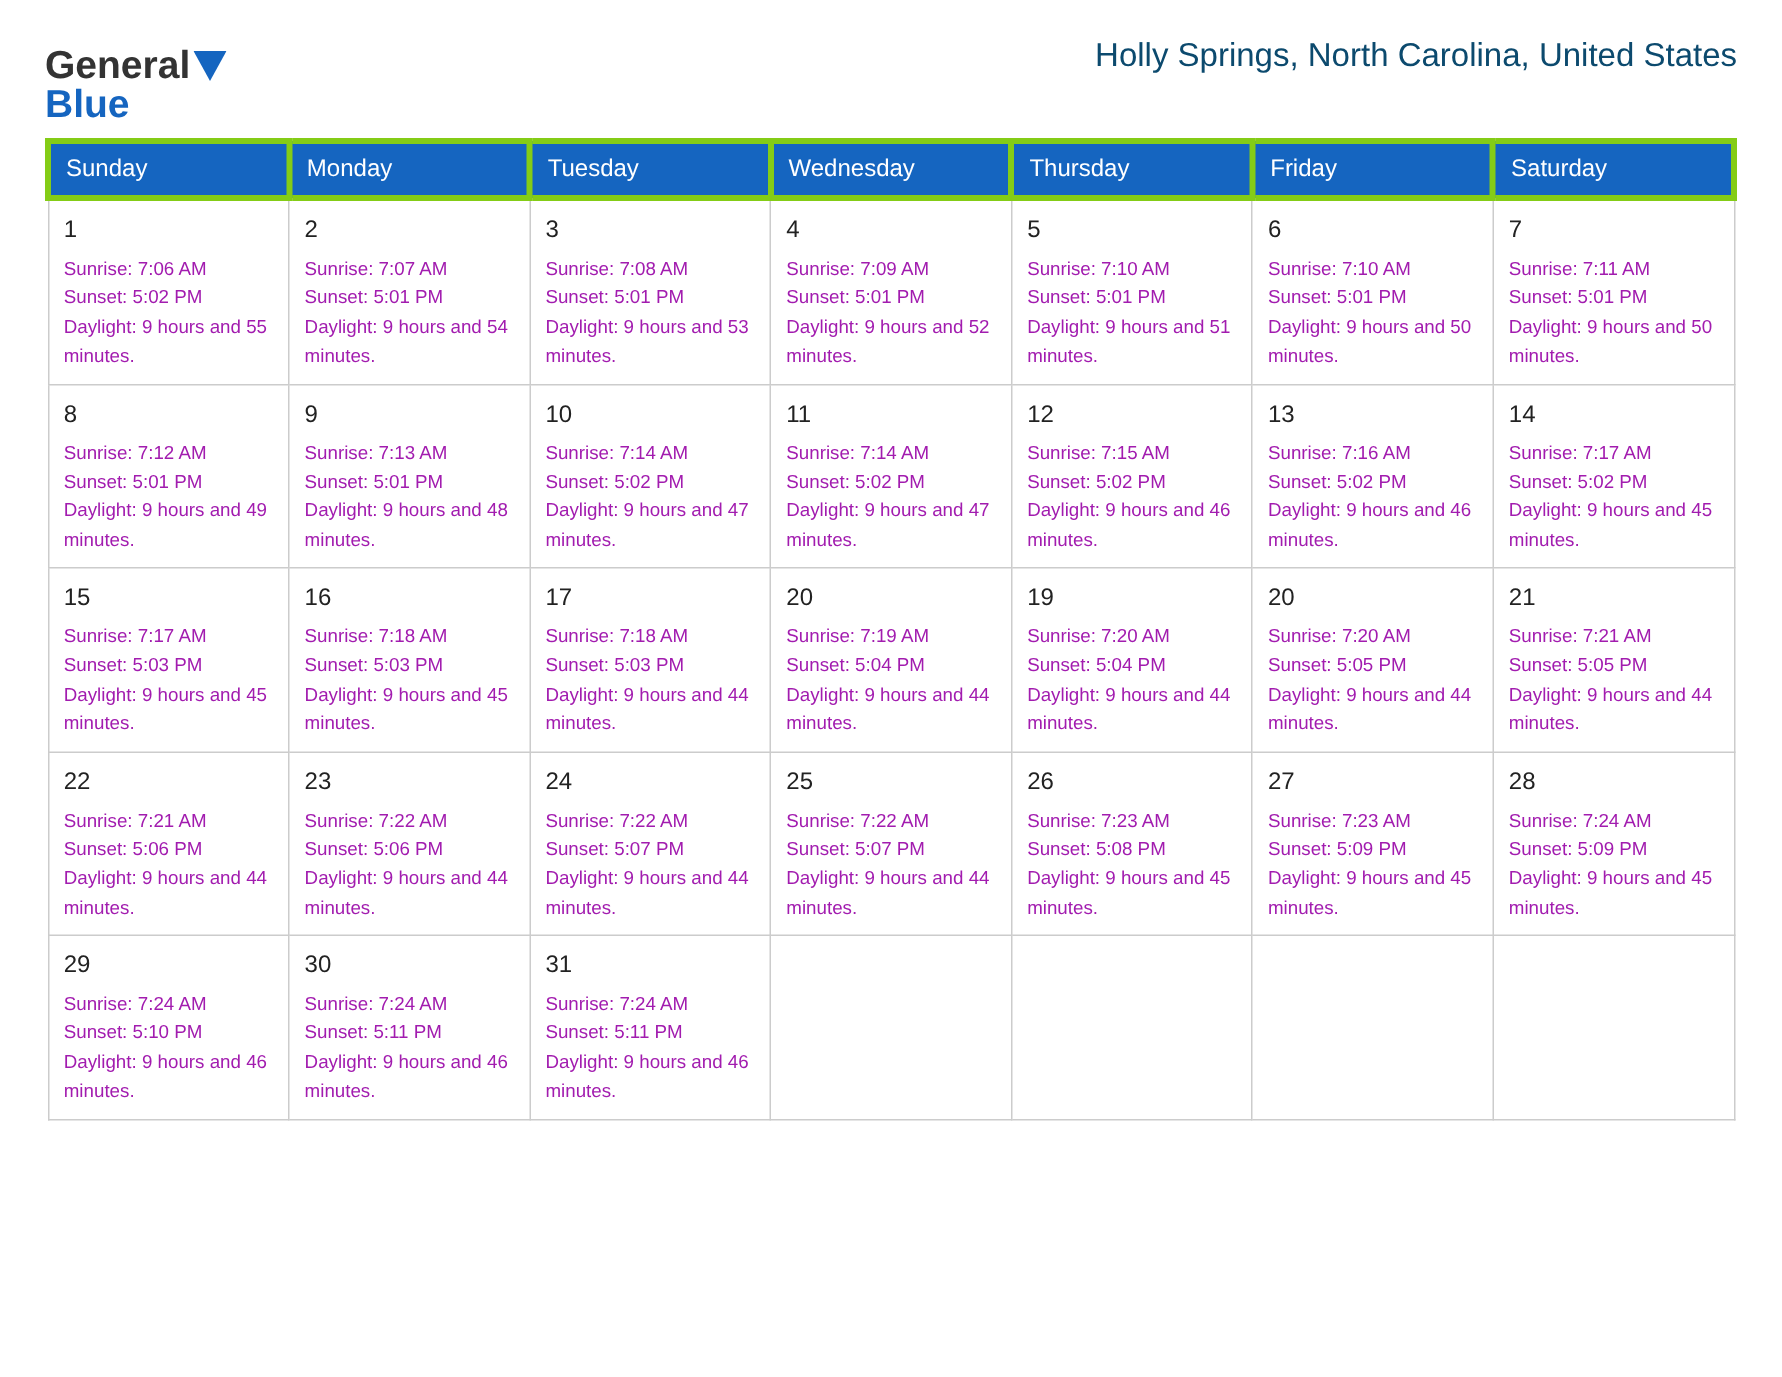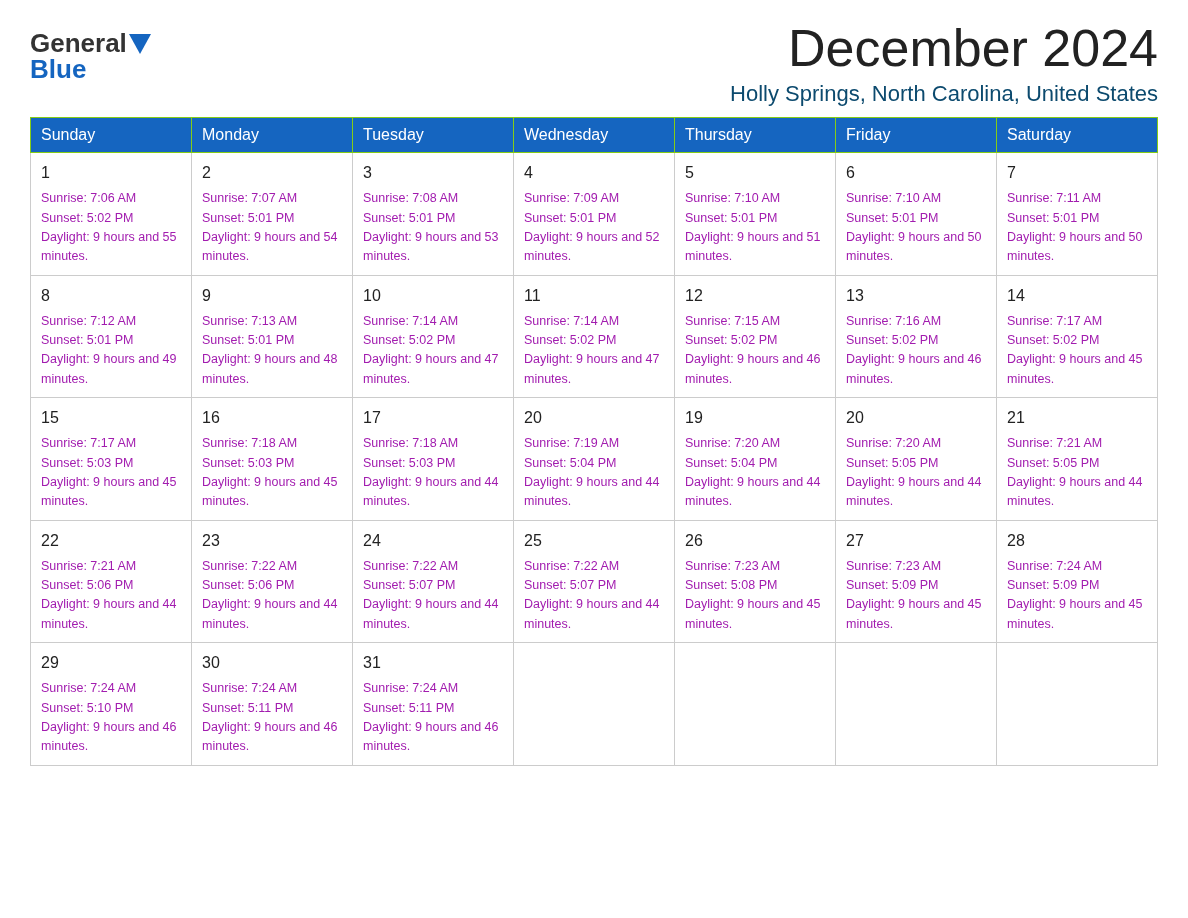--- a/index.html
+++ b/index.html
@@ -56,21 +56,21 @@
       border-collapse: collapse;
       margin-top: 10px;
     }
     .calendar-table th {
       background-color: #1565c0;
       color: #fff;
       padding: 8px 10px;
       text-align: left;
       font-size: 16px;
       font-weight: normal;
-      border: 1px solid #84cc16;
+      border: 4px solid #84cc16;
     }
     .calendar-table td {
       border: 1px solid #ccc;
       vertical-align: top;
       padding: 8px 10px;
       width: 14.28%;
       font-size: 13px;
       color: #333;
       line-height: 1.5;
     }
@@ -99,21 +99,20 @@
   <div class="logo">
     <div style="display:flex; align-items:center;">
       <span class="logo-general">General</span>
       <svg width="22" height="20" viewBox="0 0 22 20" style="margin-left:2px; margin-top:2px;">
         <polygon points="0,0 22,0 11,20" fill="#1565c0"></polygon>
       </svg>
     </div>
     <span class="logo-blue">Blue</span>
   </div>
   <div class="title-area">
-    <div class="month-title">December 2024</div>
     <div class="location-title">Holly Springs, North Carolina, United States</div>
   </div>
 </div>
 
 <table class="calendar-table">
   <thead>
     <tr>
     <th>Sunday</th>
         <th>Monday</th>
         <th>Tuesday</th>

